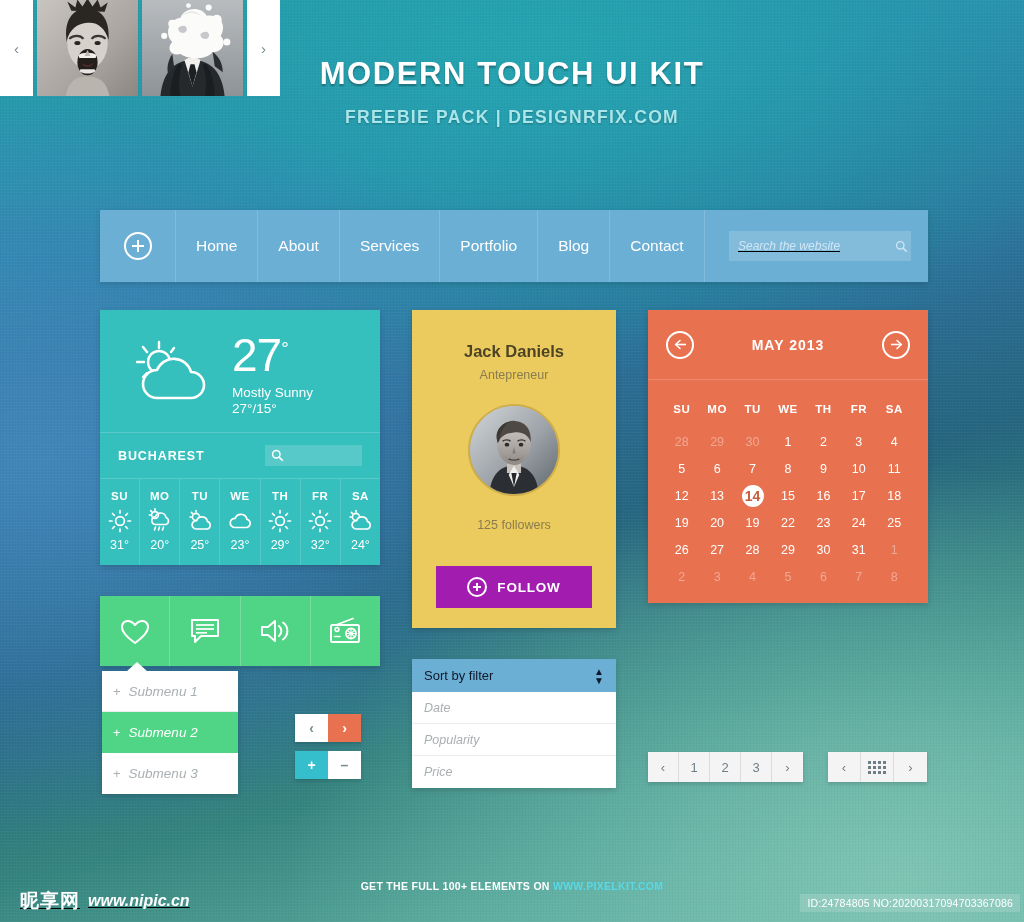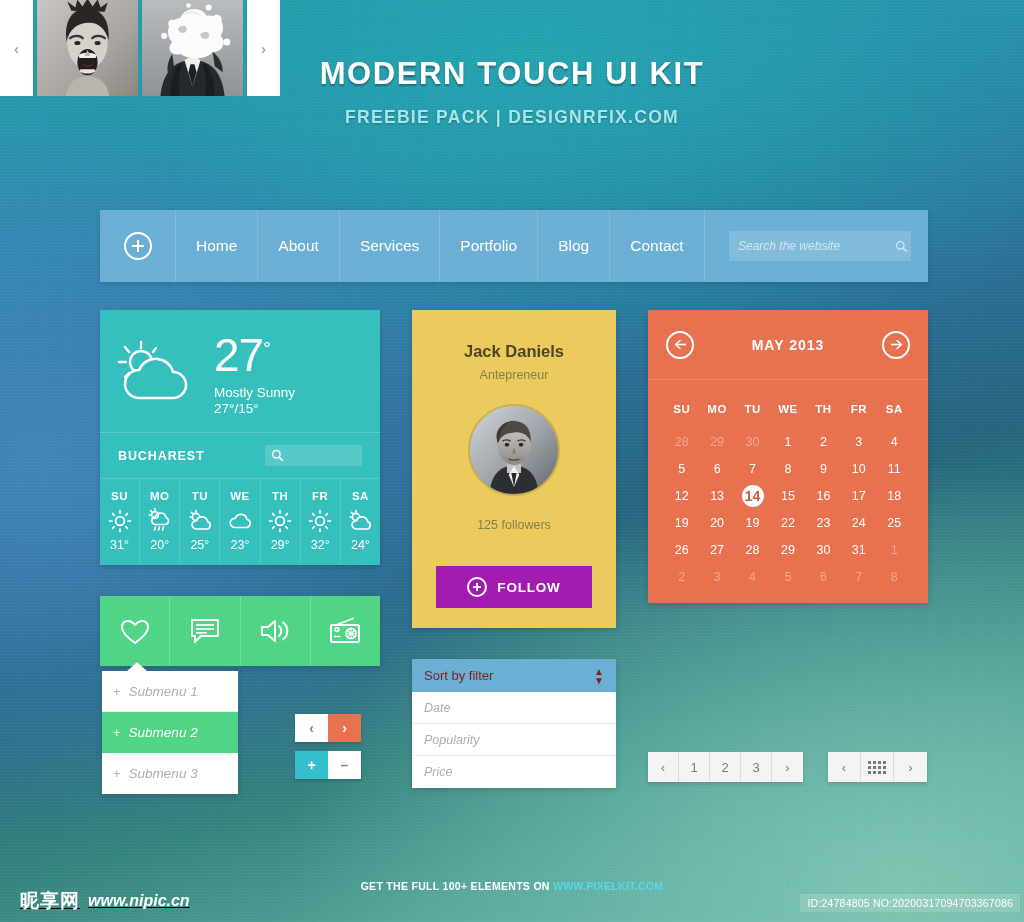--- a/index.html
+++ b/index.html
@@ -57,36 +57,36 @@
     border: 2px solid #fff; position: relative; display: inline-block;
   }
   .circ::before, .circ::after {
     content: ""; position: absolute; background: #fff;
   }
   .circ::before { left: 6px; right: 6px; top: 11px; height: 2px; }
   .circ::after { top: 6px; bottom: 6px; left: 11px; width: 2px; }
   .navsearch {
     margin-left: auto; display: flex; align-items: center;
     width: 182px; height: 30px; align-self: center; margin-right: 17px;
-    background: rgba(255,255,255,.16); padding: 0 9px;
+    background: rgba(255,255,255,.16); padding: 0 9px; text-decoration: underline;
   }
   .navsearch input {
     border: 0; background: transparent; outline: none; flex: 1;
     color: #fff; font-style: italic; font-size: 12px;
     font-family: "Liberation Sans", sans-serif;
   }
   .navsearch input::placeholder { color: #cfe6f4; font-style: italic; }
   .mag { width: 13px; height: 13px; flex: none; }
 
   
   .panel { position: absolute; box-shadow: 0 2px 6px rgba(0,0,0,.16); }
 
   
   .weather { left: 100px; top: 310px; width: 280px; background: #35bfbd; }
-  .w-top { height: 122px; display: flex; align-items: center; padding: 0 0; }
+  .w-top { height: 122px; display: flex; align-items: center; padding: 0 18px; }
   .w-icon { width: 108px; flex: none; display: flex; justify-content: center; }
   .w-read { color: #fff; flex: 1; padding-left: 6px; }
   .w-temp { font-size: 46px; line-height: 46px; font-weight: 300; letter-spacing: -1px; }
   .w-temp sup { font-size: 19px; vertical-align: super; font-weight: 300; }
   .w-desc { font-size: 13.5px; margin-top: 6px; }
   .w-range { font-size: 13.5px; margin-top: 1px; }
   .w-city {
     height: 46px; display: flex; align-items: center; padding: 0 18px;
     border-top: 1px solid rgba(255,255,255,.18);
     color: #fff; font-size: 12.5px; font-weight: bold; letter-spacing: .9px;
@@ -157,21 +157,21 @@
     background: #a21caf; display: flex; align-items: center; justify-content: center;
     color: #fff; font-weight: bold; font-size: 13.5px; letter-spacing: .8px;
   }
   .p-follow .circ { width: 20px; height: 20px; border-width: 2px; margin-right: 10px; }
   .p-follow .circ::before { left: 4px; right: 4px; top: 7px; height: 2px; }
   .p-follow .circ::after { top: 4px; bottom: 4px; left: 7px; width: 2px; }
 
   
   .sortbox { left: 412px; top: 659px; width: 204px; }
   .sort-head {
-    height: 33px; background: #6cafd4; color: #7f1d1d; display: flex; align-items: center;
+    height: 33px; background: #6cafd4; color: #0f172a; display: flex; align-items: center;
     padding: 0 12px; font-size: 13px;
   }
   .sort-head .updown { margin-left: auto; font-size: 10px; line-height: 9px; text-align: center; }
   .sort-opt {
     height: 32px; background: #fff; color: #a9afb3; font-style: italic;
     font-size: 12.5px; display: flex; align-items: center; padding: 0 12px;
     border-bottom: 1px solid #ececec;
   }
   .sort-opt:last-child { border-bottom: none; }
 

